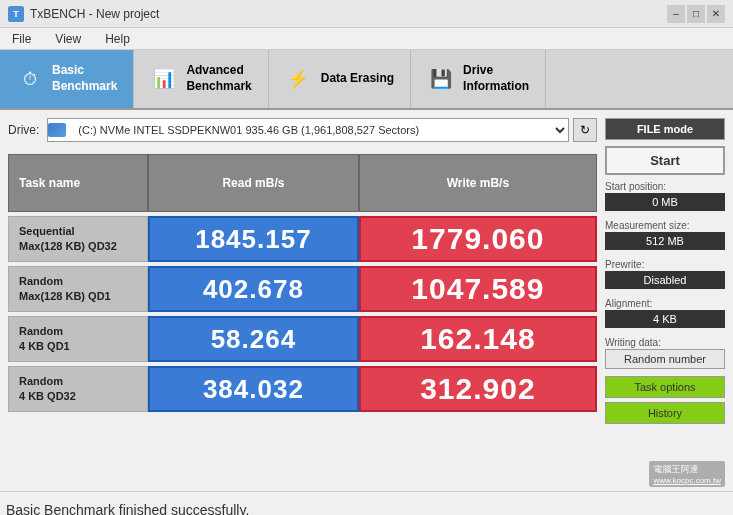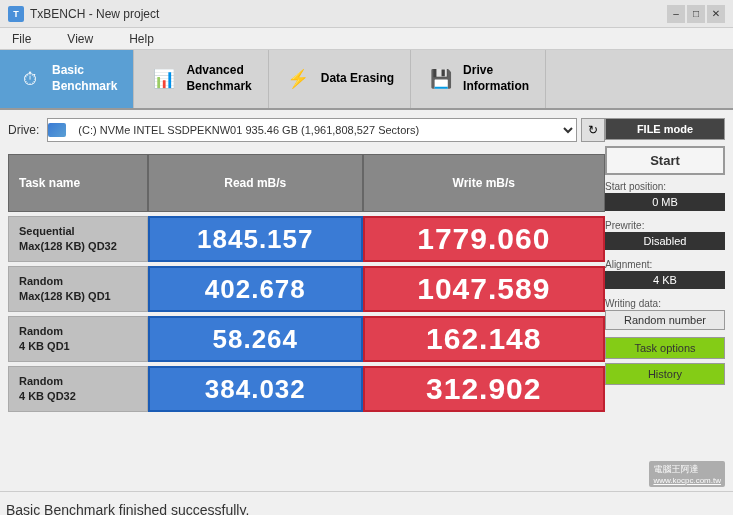--- a/index.html
+++ b/index.html
@@ -57,21 +57,21 @@
       color: #333;
     }
     
     .menu-bar {
       background: #f0f0f0;
       border-bottom: 1px solid #ccc;
       height: 22px;
       display: flex;
       align-items: center;
       padding: 0 8px;
-      gap: 28px;
+      gap: 16px;
     }
     .menu-item {
       font-size: 12px;
       color: #333;
       cursor: pointer;
       padding: 2px 4px;
     }
     
     .toolbar {
       background: #d4d4d4;
@@ -106,20 +106,21 @@
       font-size: 12px;
       font-weight: bold;
       line-height: 1.3;
       text-align: left;
     }
     
     .main {
       display: flex;
       height: calc(515px - 28px - 22px - 60px - 24px);
       padding: 8px;
+      gap: 8px;
       background: #f0f0f0;
     }
     
     .left-panel {
       flex: 1;
     }
     
     .drive-bar {
       display: flex;
       align-items: center;
@@ -400,20 +401,24 @@
 
   <div class="right-panel">
     <button class="right-btn file-mode">FILE mode</button>
     <button class="right-btn start-btn">Start</button>
 
     <div class="right-section">
       <div class="right-label">Start position:</div>
       <div class="right-value">0 MB</div>
     </div>
 
+    <div class="right-section">
+      <div class="right-label">Measurement size:</div>
+      <div class="right-value">512 MB</div>
+    </div>
 
     <div class="right-section">
       <div class="right-label">Prewrite:</div>
       <div class="right-value">Disabled</div>
     </div>
 
     <div class="right-section">
       <div class="right-label">Alignment:</div>
       <div class="right-value">4 KB</div>
     </div>

